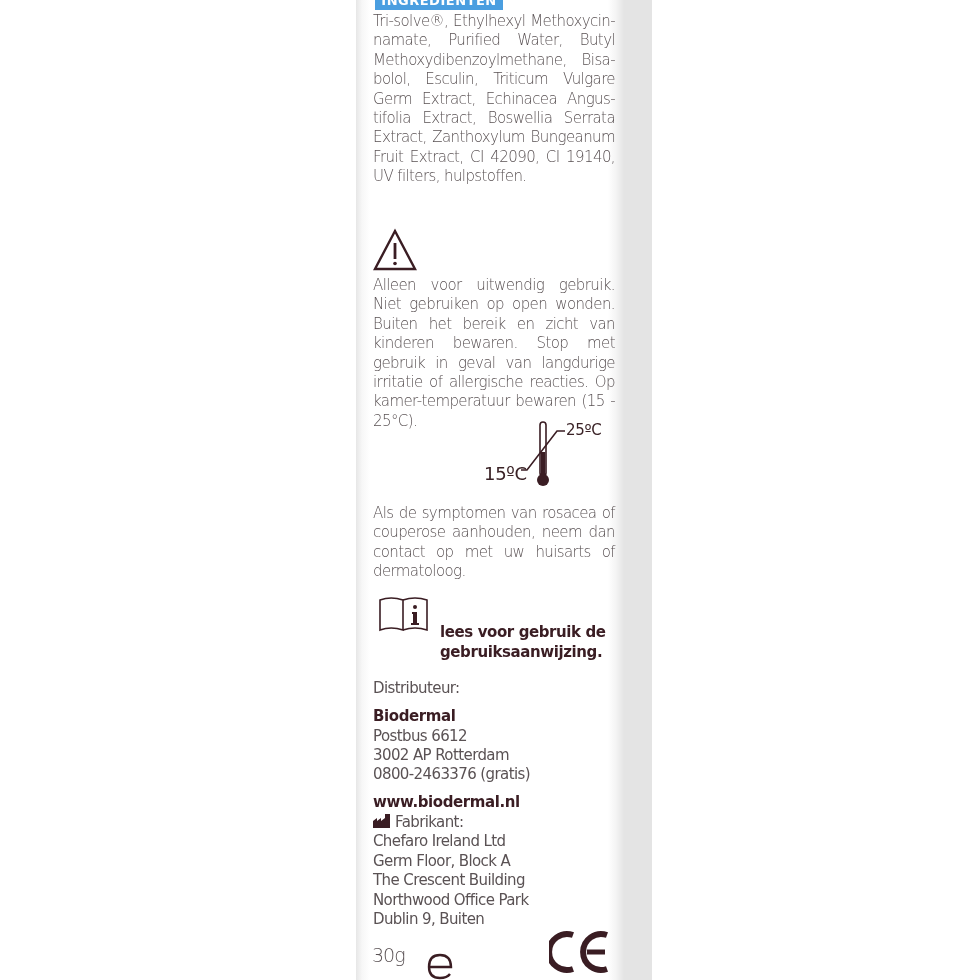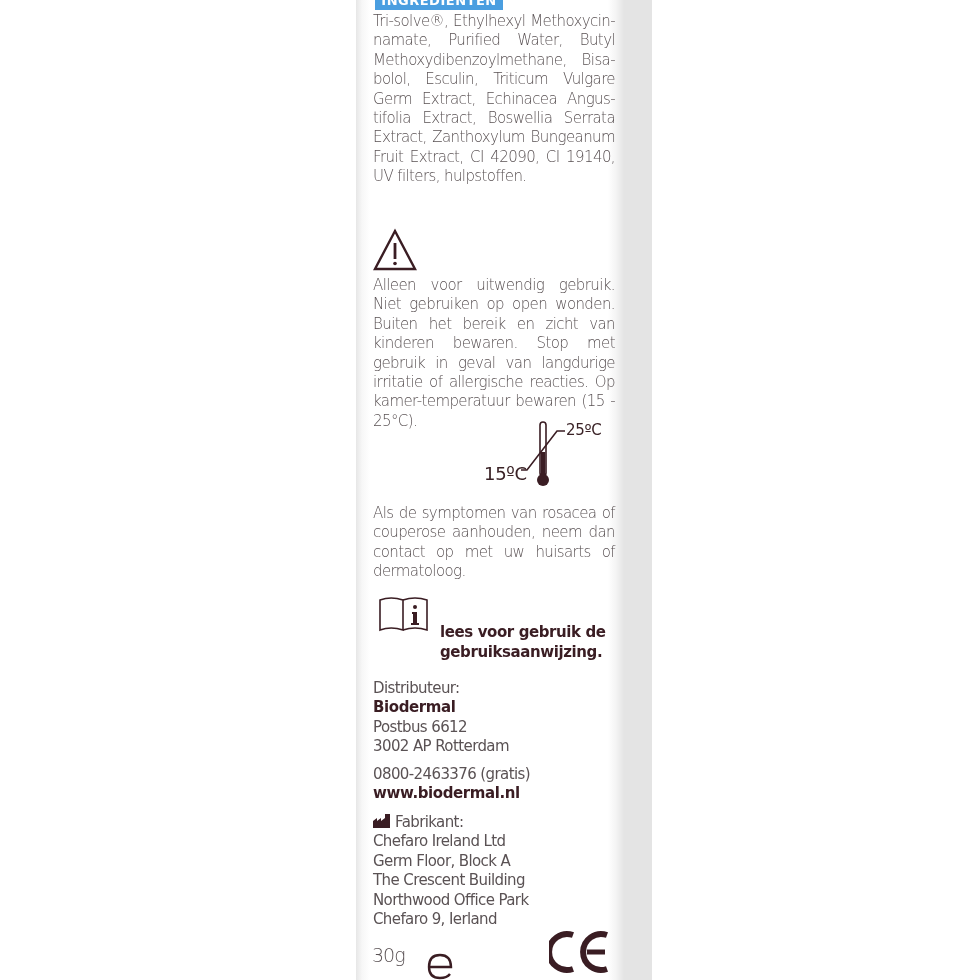--- a/index.html
+++ b/index.html
@@ -27,21 +27,21 @@
   .thermo { position: absolute; left: 125px; top: 418px; width: 130px; height: 72px; }
   .thermo-15 { position: absolute; left: 128px; top: 463px; font-size: 18px; color: #3a2226; letter-spacing: -0.3px; }
   .thermo-25 { position: absolute; left: 210px; top: 421px; font-size: 15px; color: #3a2226; letter-spacing: -0.3px; }
   .rosacea { top: 504px; }
   .manual-icon { position: absolute; left: 21px; top: 594px; width: 54px; height: 40px; }
   .manual-text {
     position: absolute; left: 84px; top: 622px; width: 180px; color: #3a1d23;
     font-size: 15px; line-height: 20px; font-weight: bold; letter-spacing: -0.4px;
   }
   .block { position: absolute; left: 17px; color: #5a5254; font-size: 15px; line-height: 19.4px; letter-spacing: -0.6px; }
-  .block .strong { color: #3a1d23; font-weight: bold; letter-spacing: -0.4px; }
+  .block .strong { color: #3a1d23; font-weight: bold; letter-spacing: -0.4px; margin-top: 9px; }
   .dist { top: 679px; }
   .contact { top: 765px; }
   .fab { top: 813px; }
   .factory-icon { display: inline-block; width: 18px; height: 14px; vertical-align: -1px; margin-right: 4px; }
   .weight { position: absolute; left: 16px; top: 944px; font-size: 19px; color: #5a5254; letter-spacing: -1px; font-weight: 300; }
   .estimate { position: absolute; left: 70px; top: 950px; width: 28px; height: 30px; }
   .ce { position: absolute; left: 193px; top: 930px; width: 62px; height: 44px; }
 </style>
 </head>
 <body>
@@ -97,21 +97,21 @@
   <div class="block fab">
     <div>
       <svg class="factory-icon" viewBox="0 0 18 14">
         <path d="M0 14 L0 7 L4 4 L4 7 L8 4 L8 7 L12 4 L12 0 L17 0 L17 14 Z" fill="#3a1d23"></path>
       </svg><span>Fabrikant:</span>
     </div>
     <div>Chefaro Ireland Ltd</div>
     <div>Germ Floor, Block A</div>
     <div>The Crescent Building</div>
     <div>Northwood Office Park</div>
-    <div>Chefaro 9, Ierland</div>
+    <div>Dublin 9, Buiten</div>
   </div>
 
   <div class="weight">30g</div>
   <svg class="estimate" viewBox="0 0 28 30">
     <path d="M3 17 L25 17 Q25 5 14 5 Q3 5 3 17 Q3 28 14 28 Q21 28 24 24" fill="none" stroke="#3a1d23" stroke-width="2.4"></path>
   </svg>
 
   <svg class="ce" viewBox="0 0 62 44">
     <path d="M24 5 A18 18 0 1 0 24 39" fill="none" stroke="#3a1d23" stroke-width="6"></path>
     <path d="M58 5 A18 18 0 1 0 58 39" fill="none" stroke="#3a1d23" stroke-width="6"></path>

